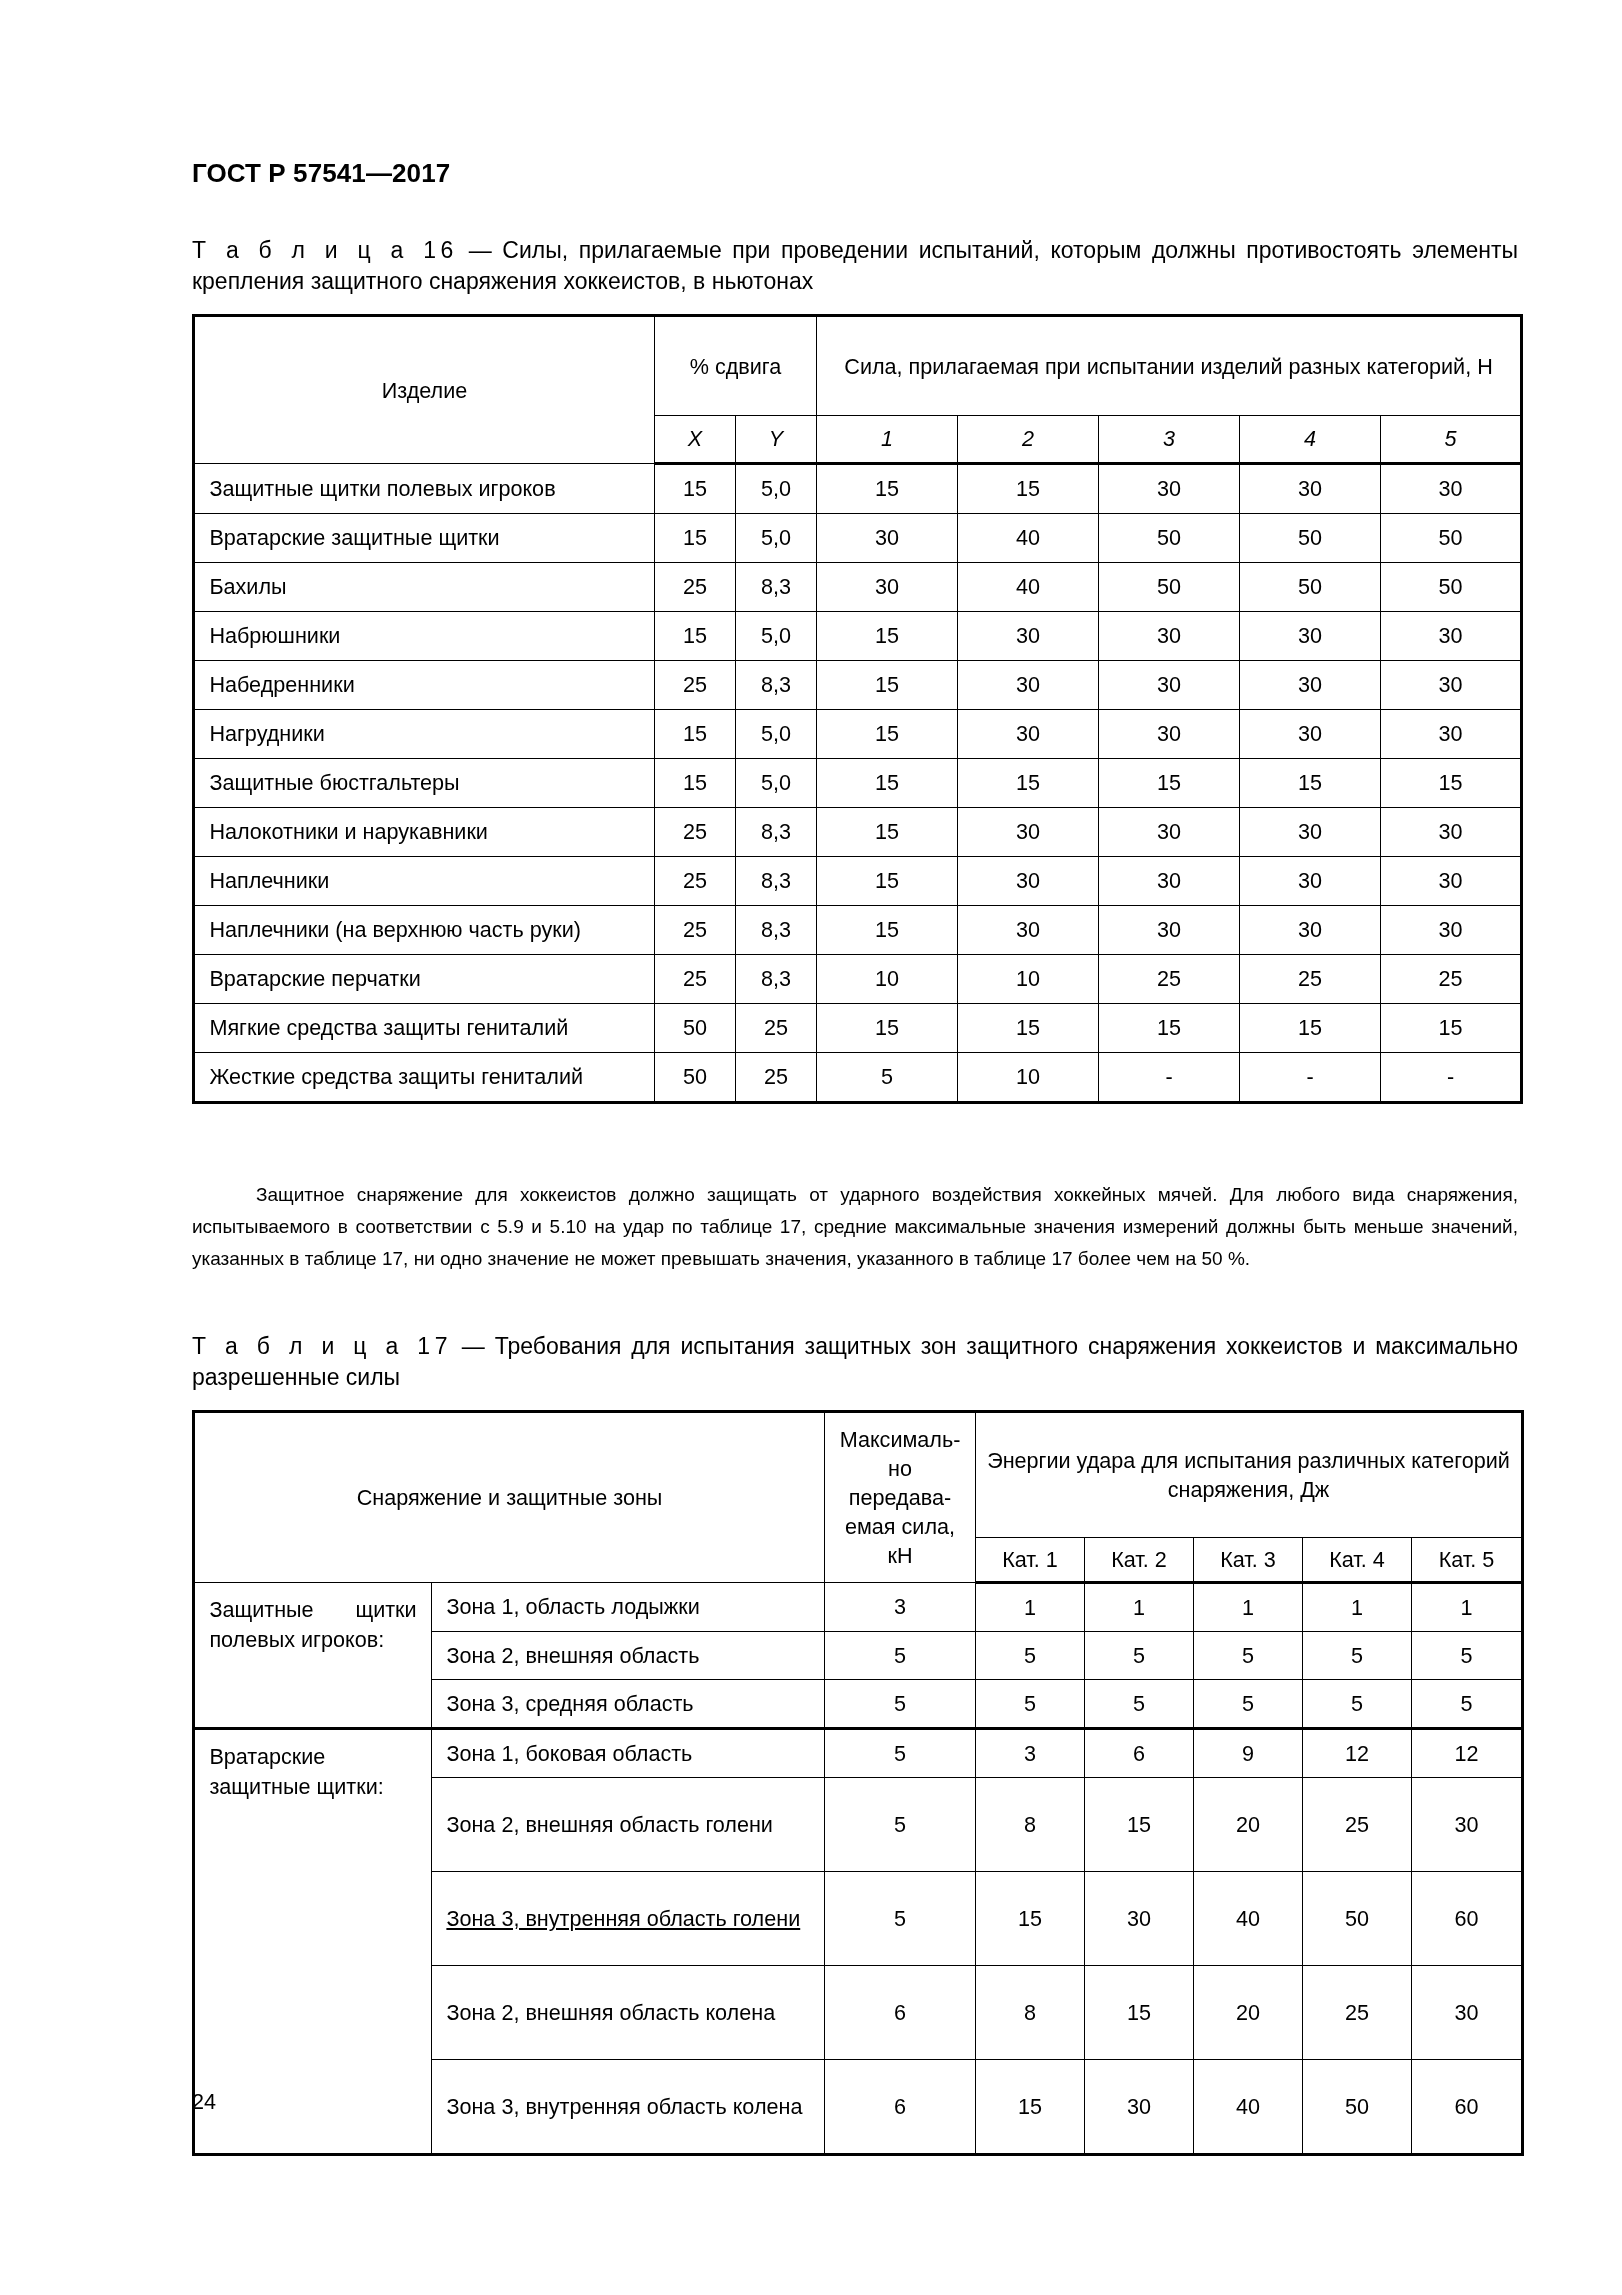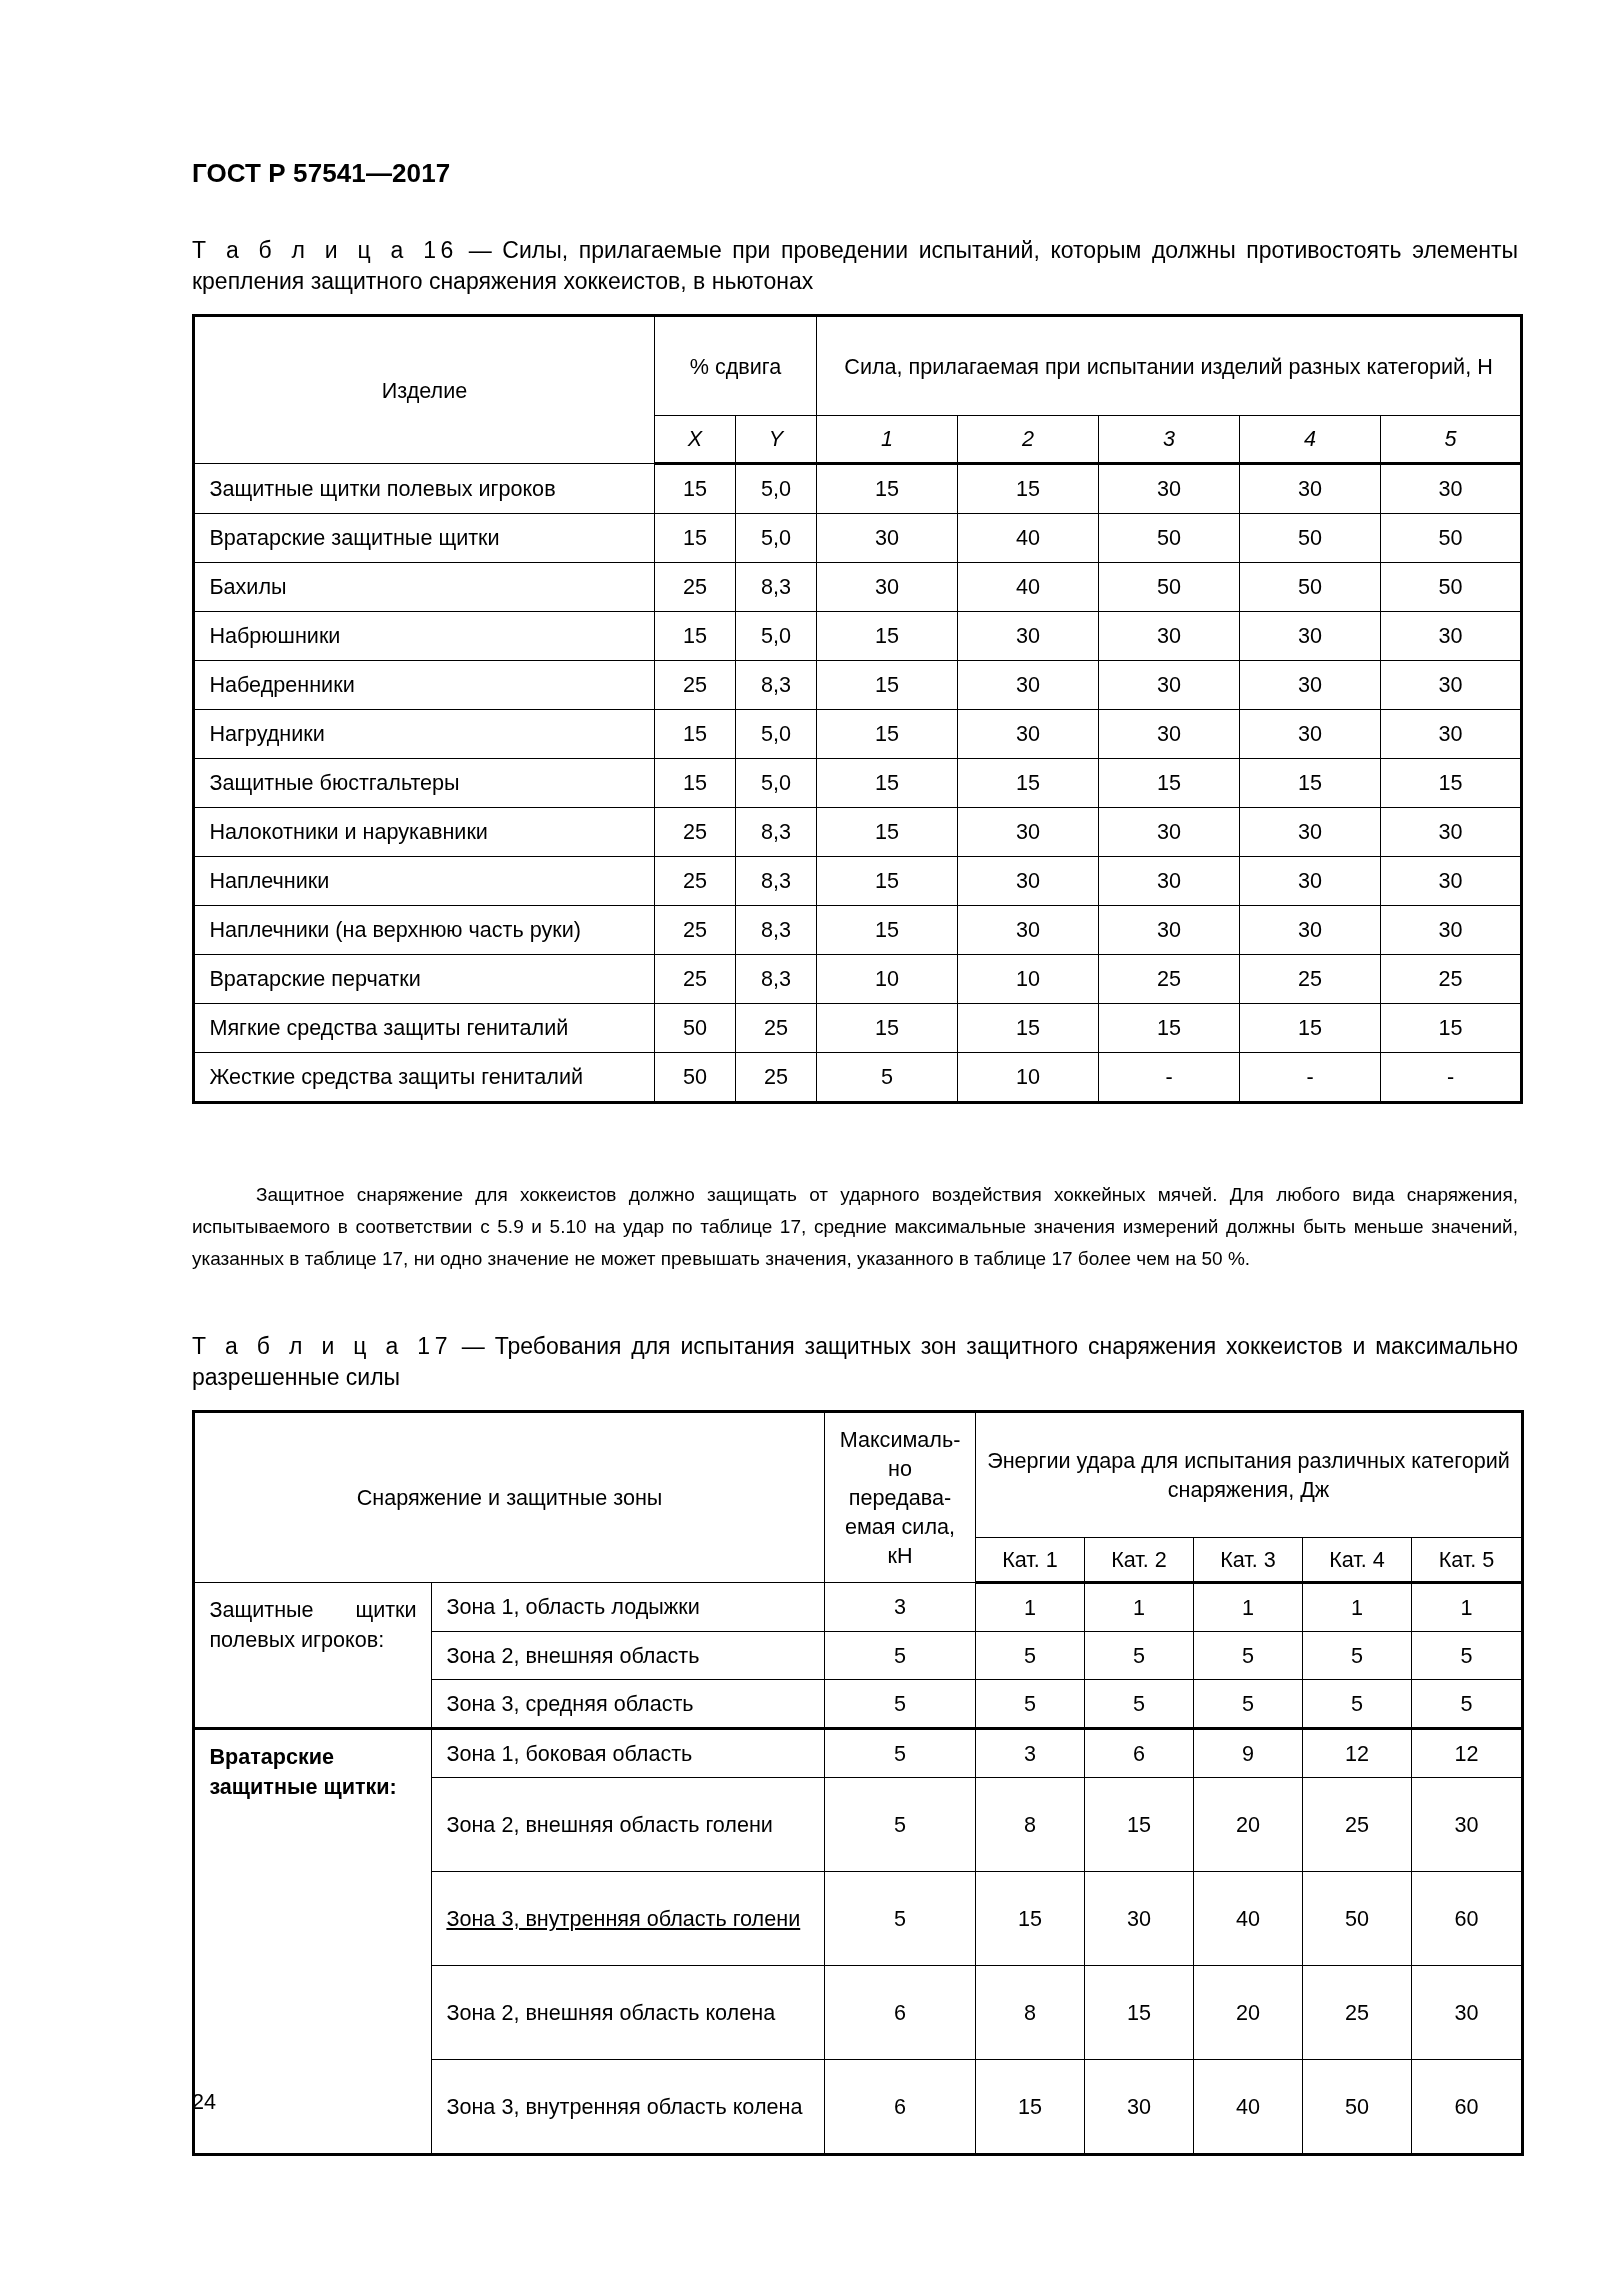--- a/index.html
+++ b/index.html
@@ -350,21 +350,21 @@
           <tr>
             <td class="cell-j thick-b" style="line-height: 30px;">Зона 3, средняя область</td>
             <td class="cell-c thick-b">5</td>
             <td class="cell-c thick-b">5</td>
             <td class="cell-c thick-b">5</td>
             <td class="cell-c thick-b">5</td>
             <td class="cell-c thick-b">5</td>
             <td class="cell-c outer-right thick-b">5</td>
           </tr>
           <tr>
-            <td class="cell-j outer-left outer-bottom" rowspan="5" style="vertical-align: top; padding-top: 11.8px; line-height: 30px; font-weight: bold;">Вратарские защитные щитки:</td>
+            <td class="cell-j outer-left outer-bottom" rowspan="5" style="vertical-align: top; padding-top: 11.8px; line-height: 30px;">Вратарские защитные щитки:</td>
             <td class="cell-j" style="line-height: 30px;">Зона 1, боковая область</td>
             <td class="cell-c">5</td>
             <td class="cell-c">3</td>
             <td class="cell-c">6</td>
             <td class="cell-c">9</td>
             <td class="cell-c">12</td>
             <td class="cell-c outer-right">12</td>
           </tr>
           <tr>
             <td class="cell-j tall" style="line-height: 30px;">Зона 2, внешняя область голени</td>

